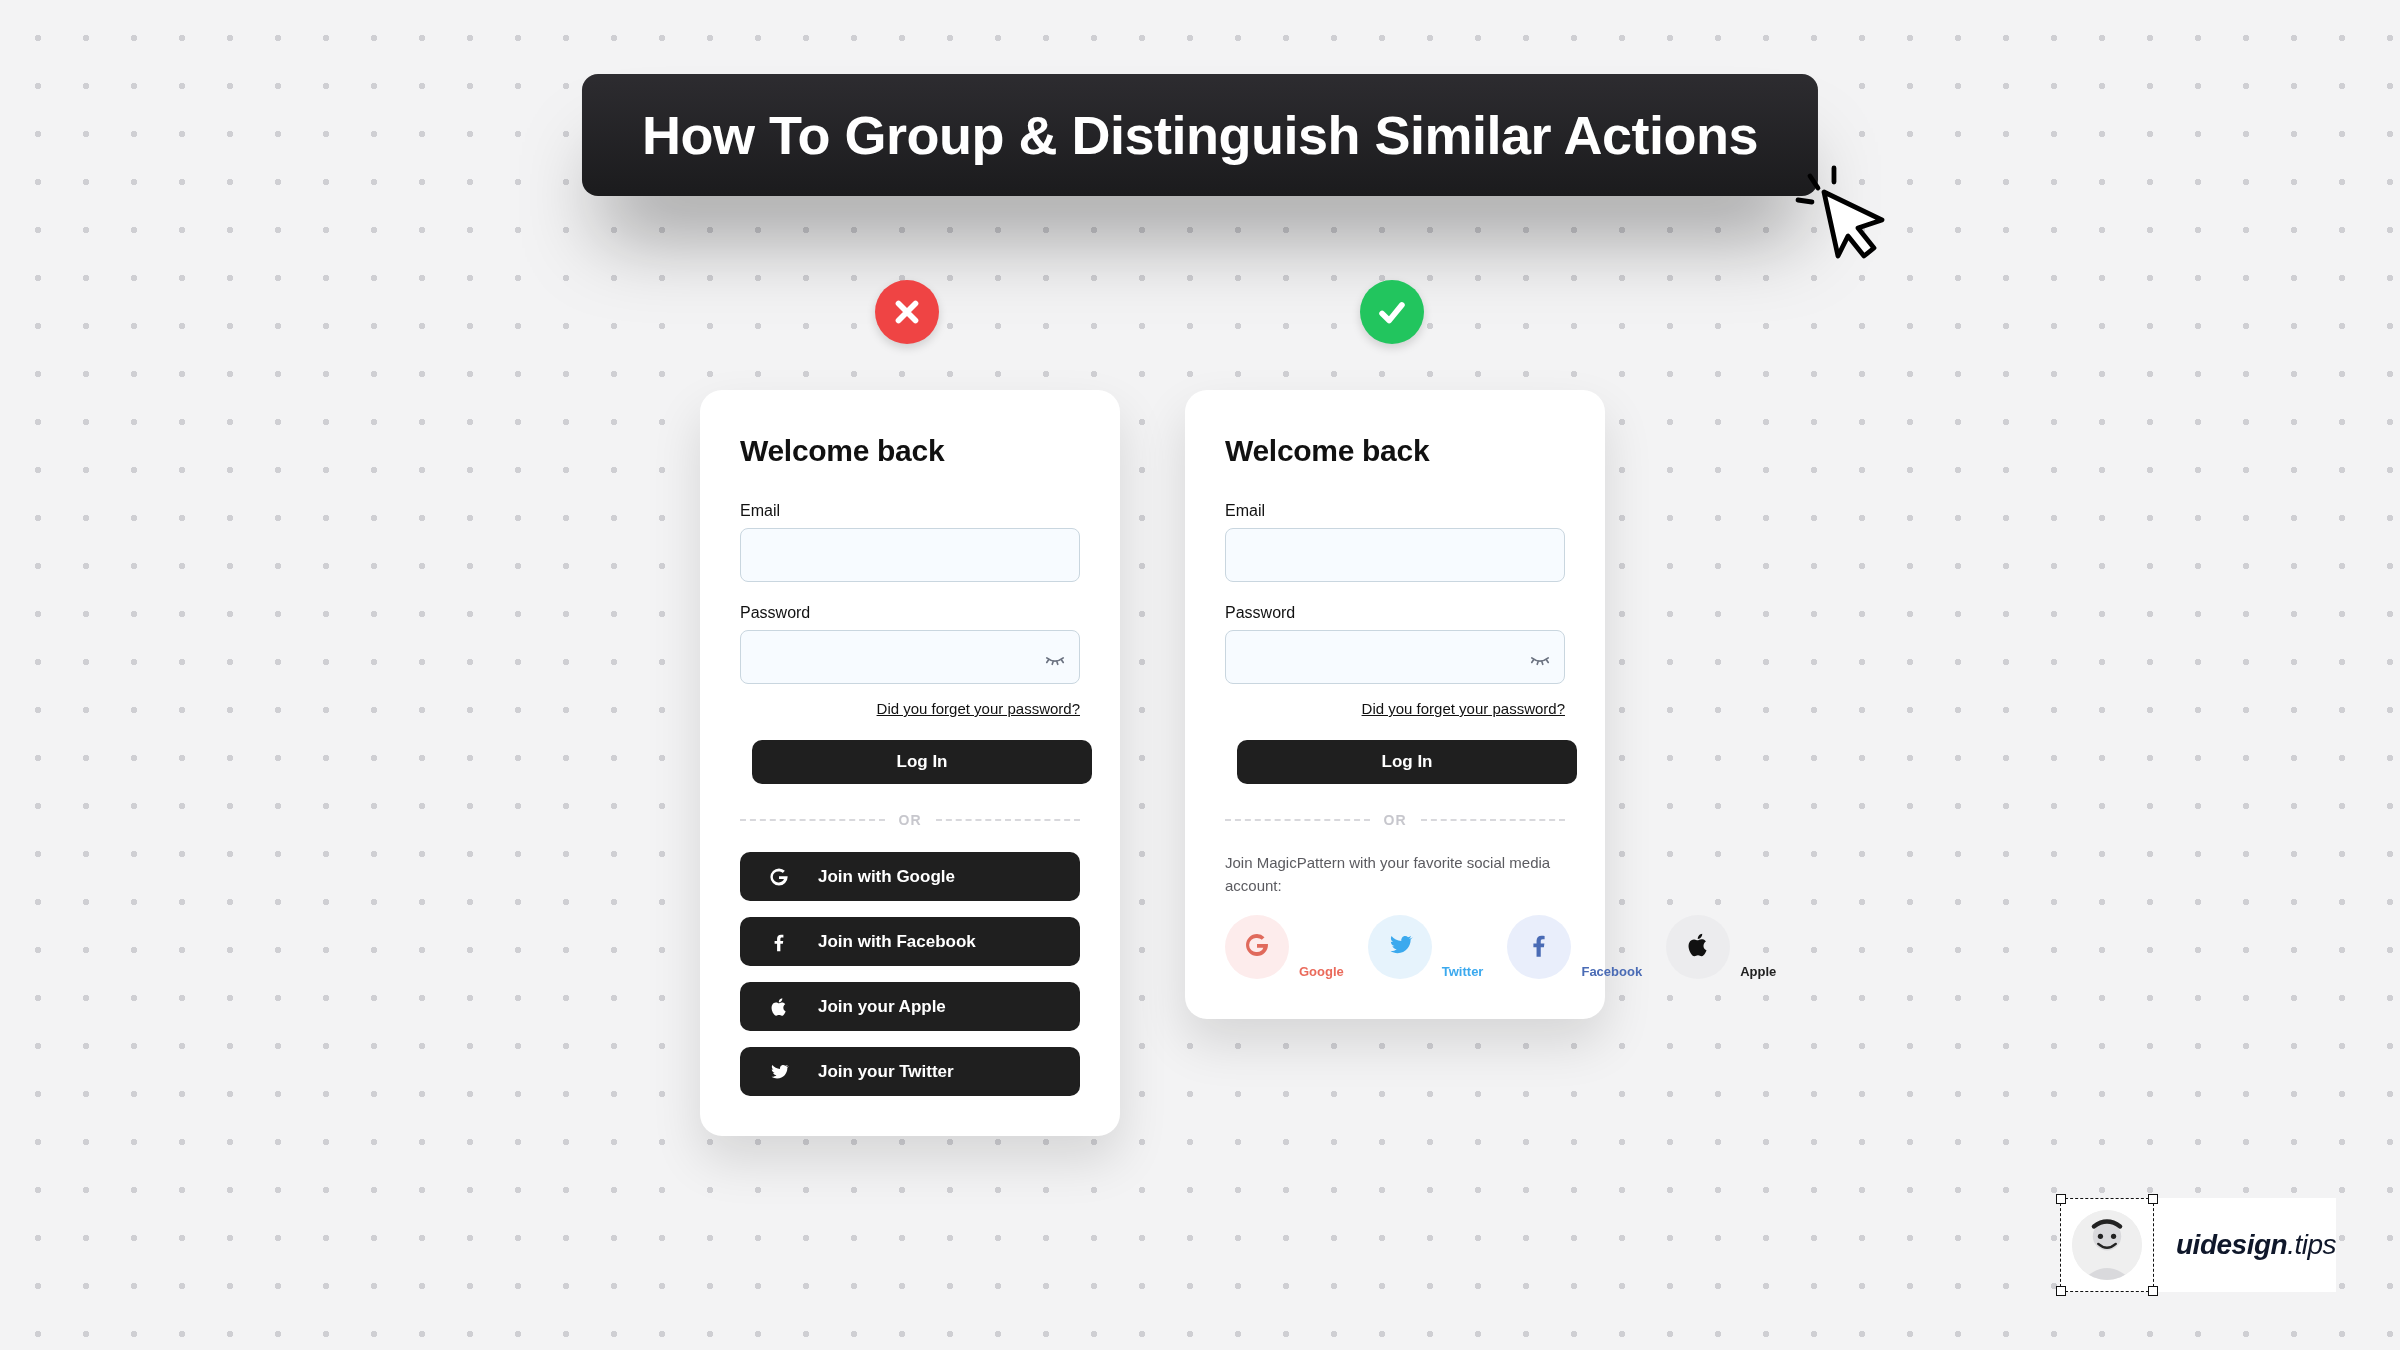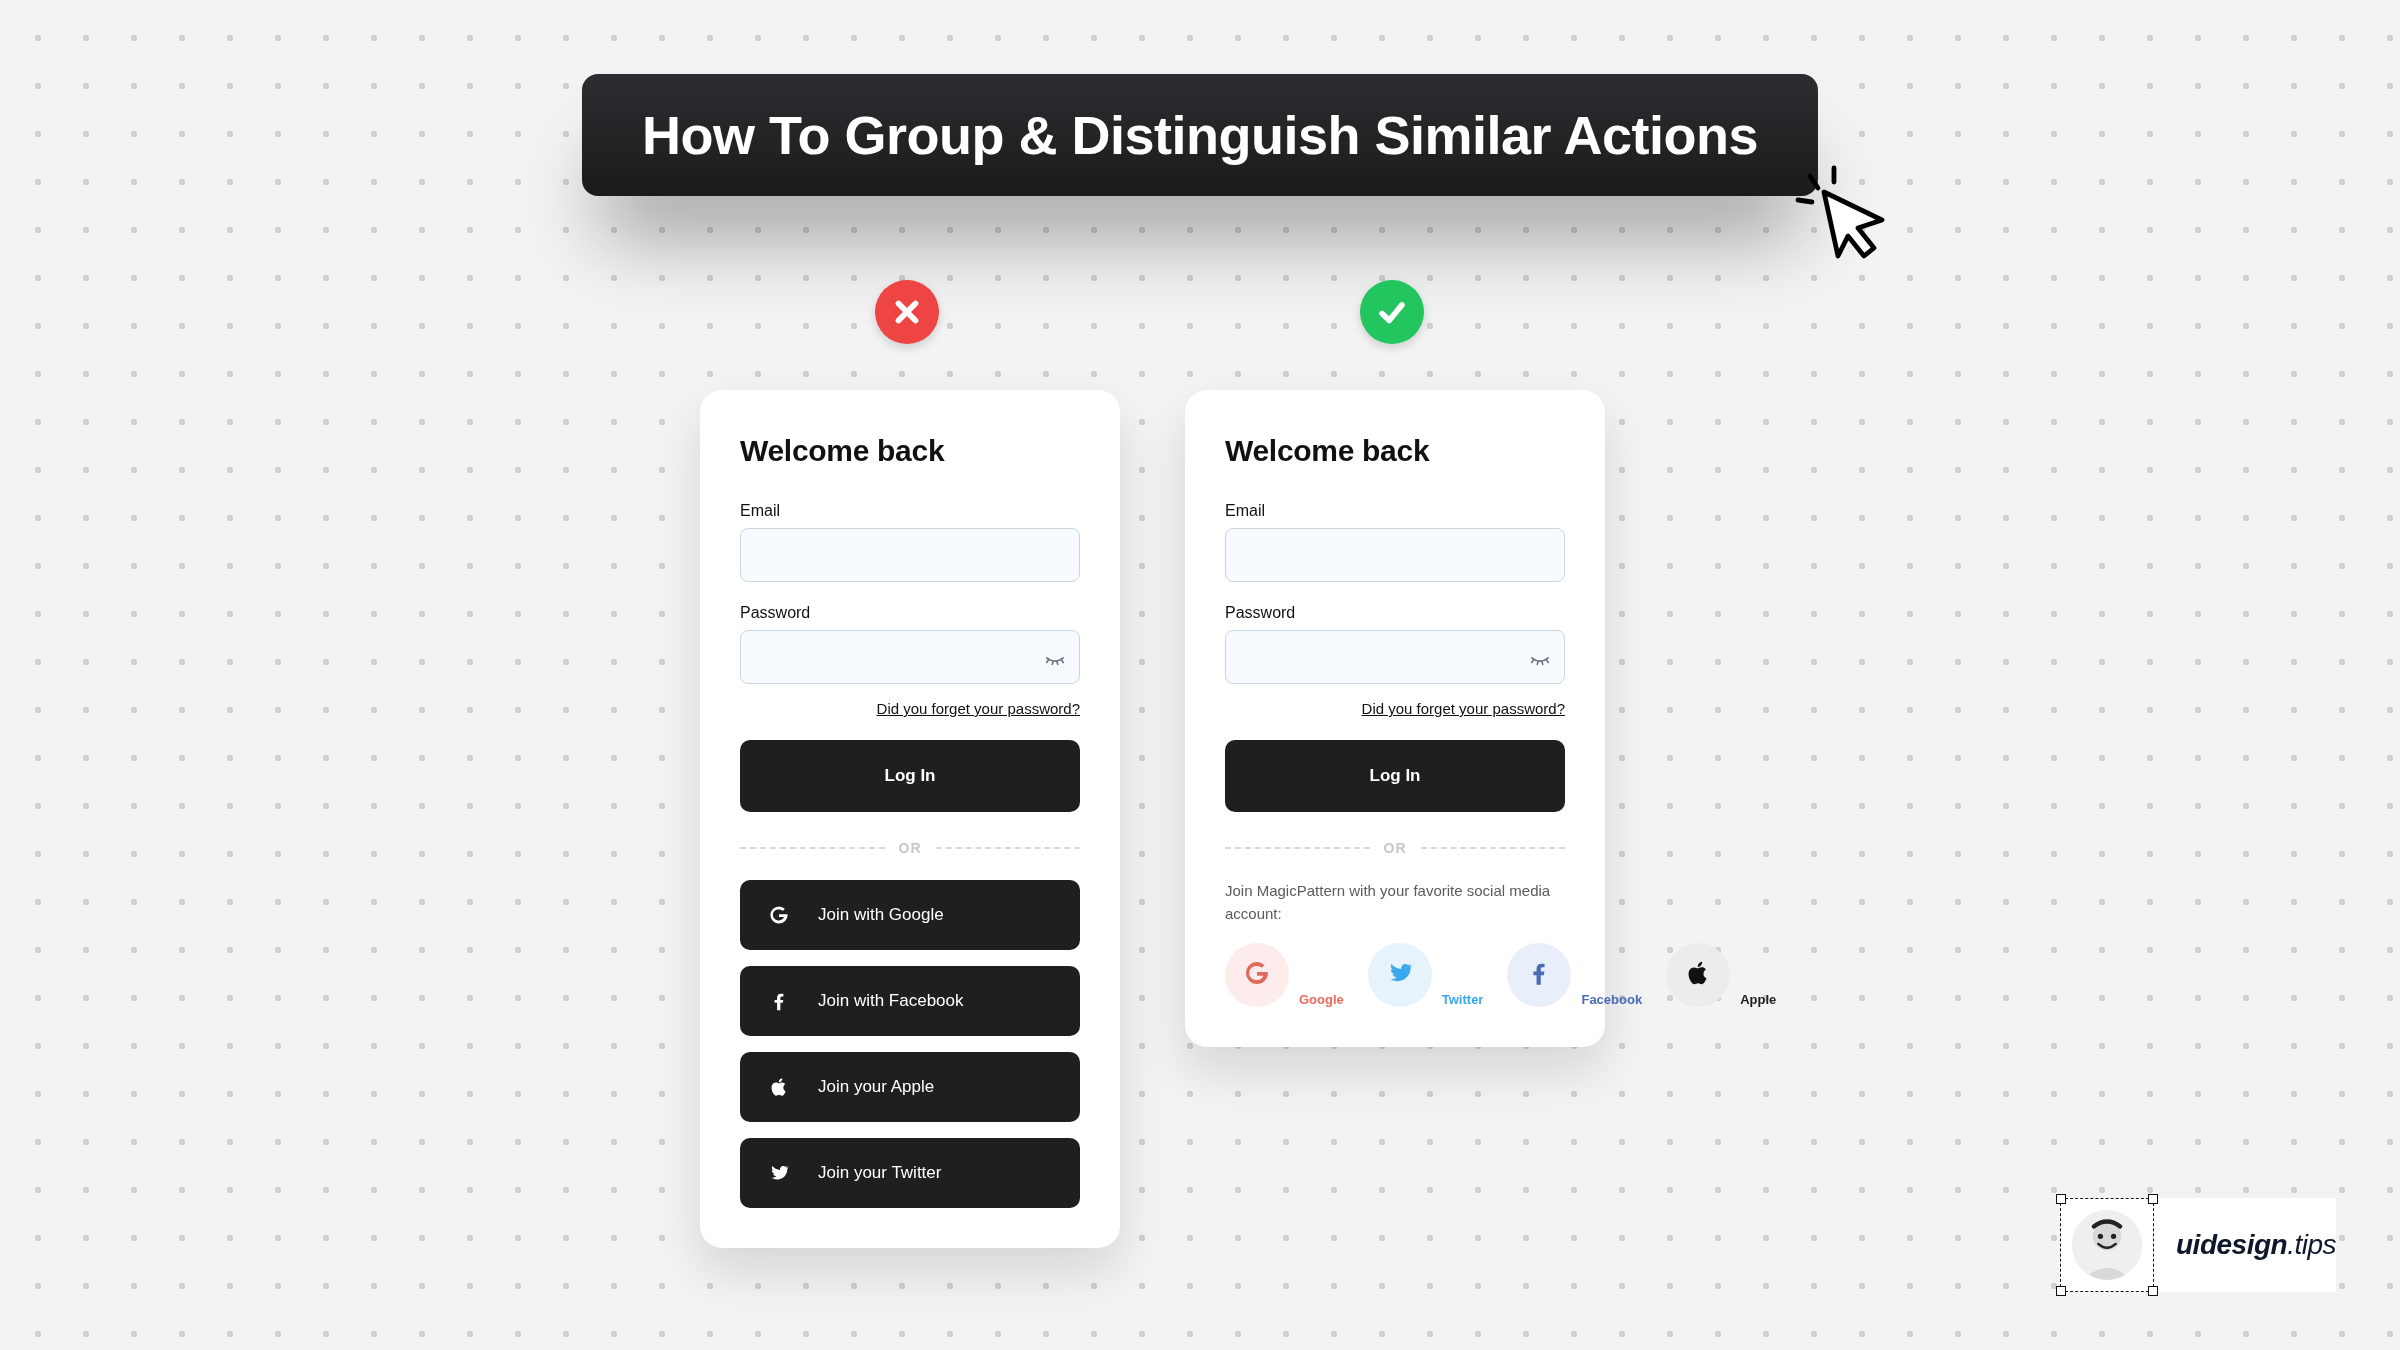--- a/index.html
+++ b/index.html
@@ -85,39 +85,39 @@
   .eye-closed {
     position:absolute; right:14px; top:50%; transform:translateY(-50%);
     width:22px; height:22px; color:#6b7280;
   }
   .eye-closed svg{width:100%;height:100%;}
 
   .forgot-row { text-align:right; margin-top:-6px; margin-bottom:22px;}
   .forgot-link { font-size:15px; color:#111; text-decoration:underline; }
 
   .btn-primary {
-    width:100%; height:72px;
+    width:100%; height:44px;
     background:#1f1f1f; color:#fff; border:none; border-radius:10px;
-    font-size:17px; font-weight:700; cursor:pointer;
+    font-size:17px; font-weight:700; cursor:pointer;margin-left:12px;
   }
 
   .divider {
     display:flex; align-items:center; gap:14px;
     margin: 28px 0 24px;
   }
   .divider-line { flex:1; border-top:2px dashed #d8d8dc; }
   .divider-label { font-size:14px; font-weight:700; color:#c7c7cd; letter-spacing:1px; }
 
   
   .social-btn {
-    width:100%; height:70px;
+    width:100%; height:49px;
     background:#1f1f1f; color:#fff; border:none; border-radius:10px;
     display:flex; align-items:center; gap:28px;
     padding-left:28px;
-    font-size:17px; font-weight:400; cursor:pointer;
+    font-size:17px; font-weight:700; cursor:pointer;
     margin-bottom:16px;
   }
   .social-btn:last-child{margin-bottom:0;}
   .social-btn .ico { width:22px; height:22px; display:flex;align-items:center;justify-content:center;}
   .social-btn .ico svg{width:100%;height:100%;}
 
   
   .join-note { font-size:15px; color:#5b5b60; line-height:1.5; margin-bottom:18px; }
   .chip-row { display:flex; gap:24px; }
   .chip {

